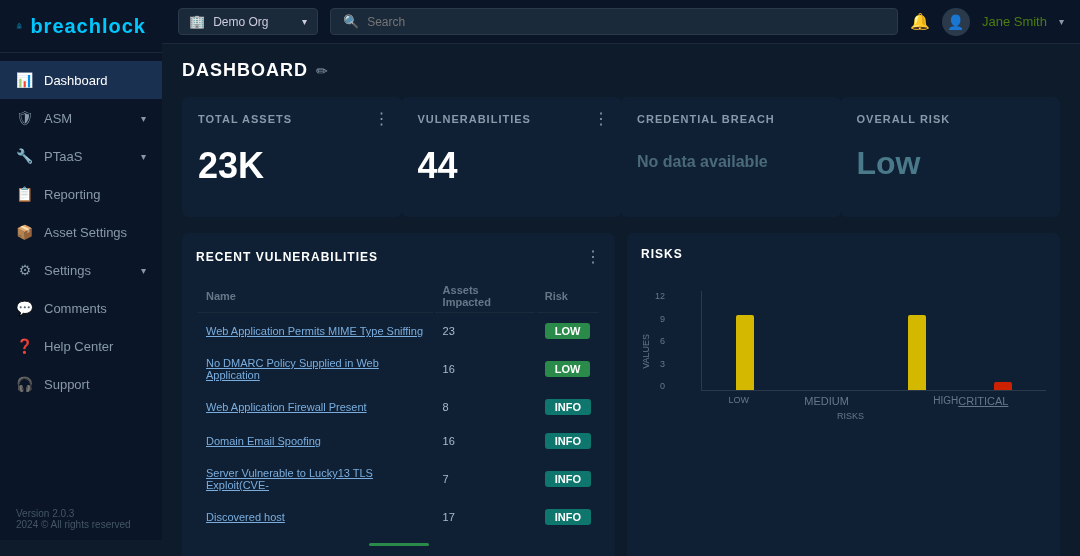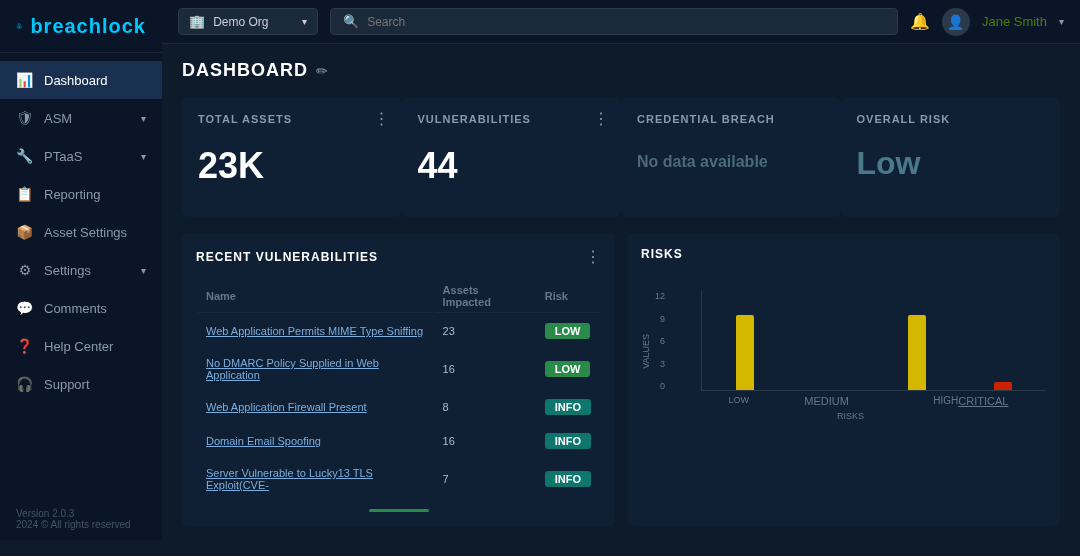--- a/index.html
+++ b/index.html
@@ -217,20 +217,25 @@
               <tr>
     <td><a>Domain Email Spoofing</a></td>
     <td>16</td>
     <td><span class="badge info">INFO</span></td>
   </tr>
               <tr>
     <td><a>Server Vulnerable to Lucky13 TLS Exploit(CVE-</a></td>
     <td>7</td>
     <td><span class="badge info">INFO</span></td>
   </tr>
+              <tr>
+    <td><a>Discovered host</a></td>
+    <td>17</td>
+    <td><span class="badge info">INFO</span></td>
+  </tr>
             </tbody>
         </table>
         <div class="scrollbar-indicator"></div>
       </div>
 
       <div class="panel">
         <div class="panel-header">
           <span class="panel-title">RISKS</span>
         </div>
         <div class="risks-chart">

